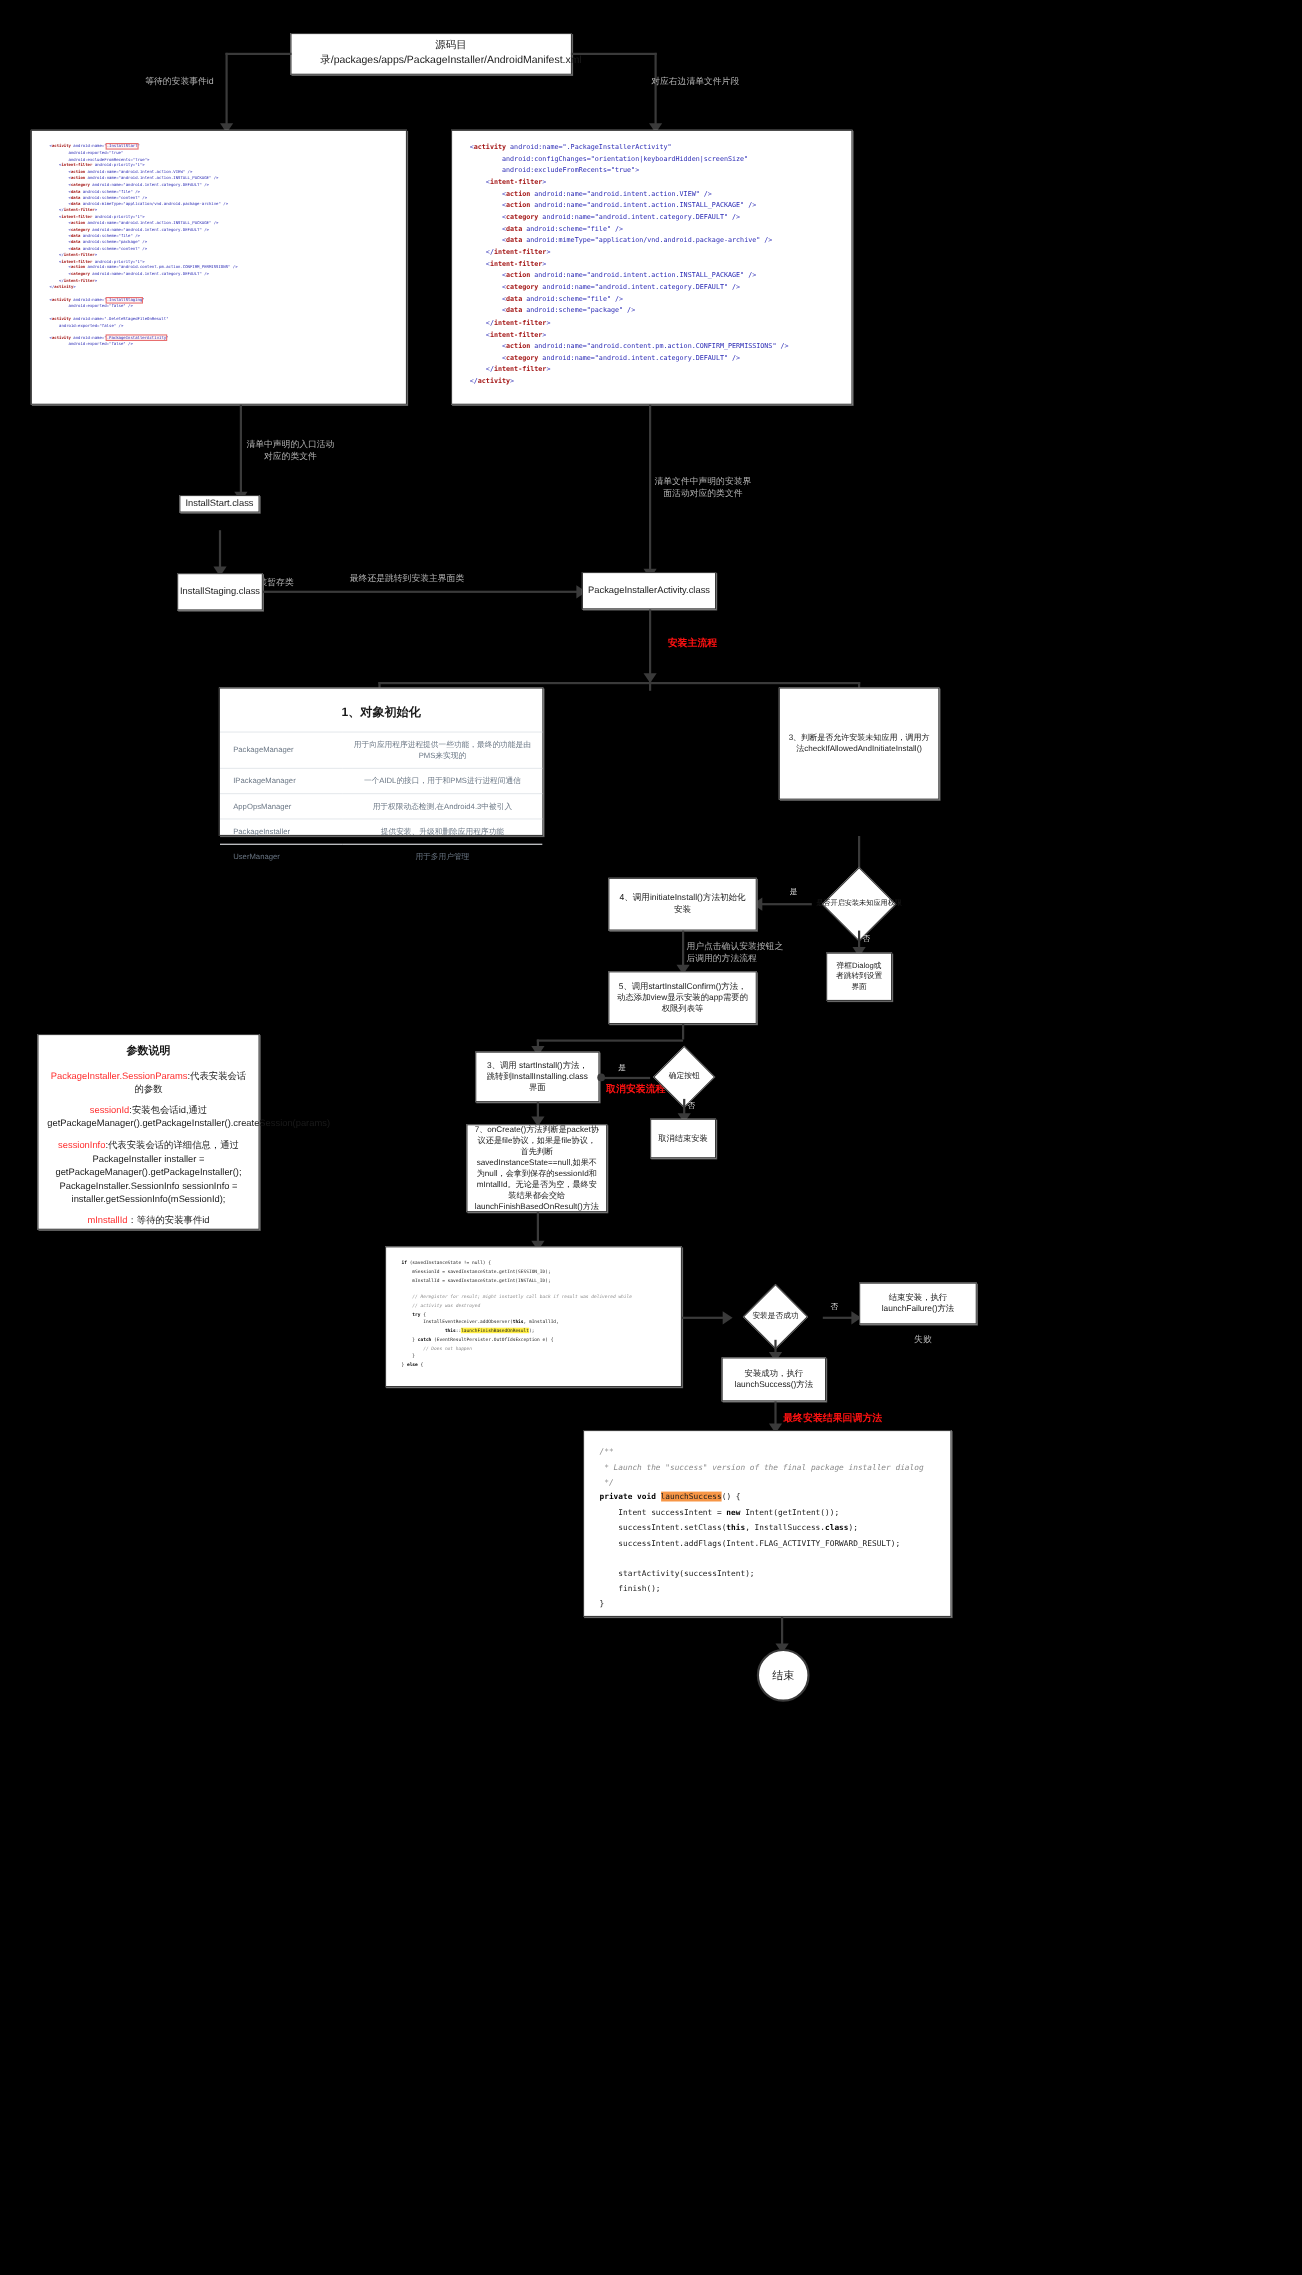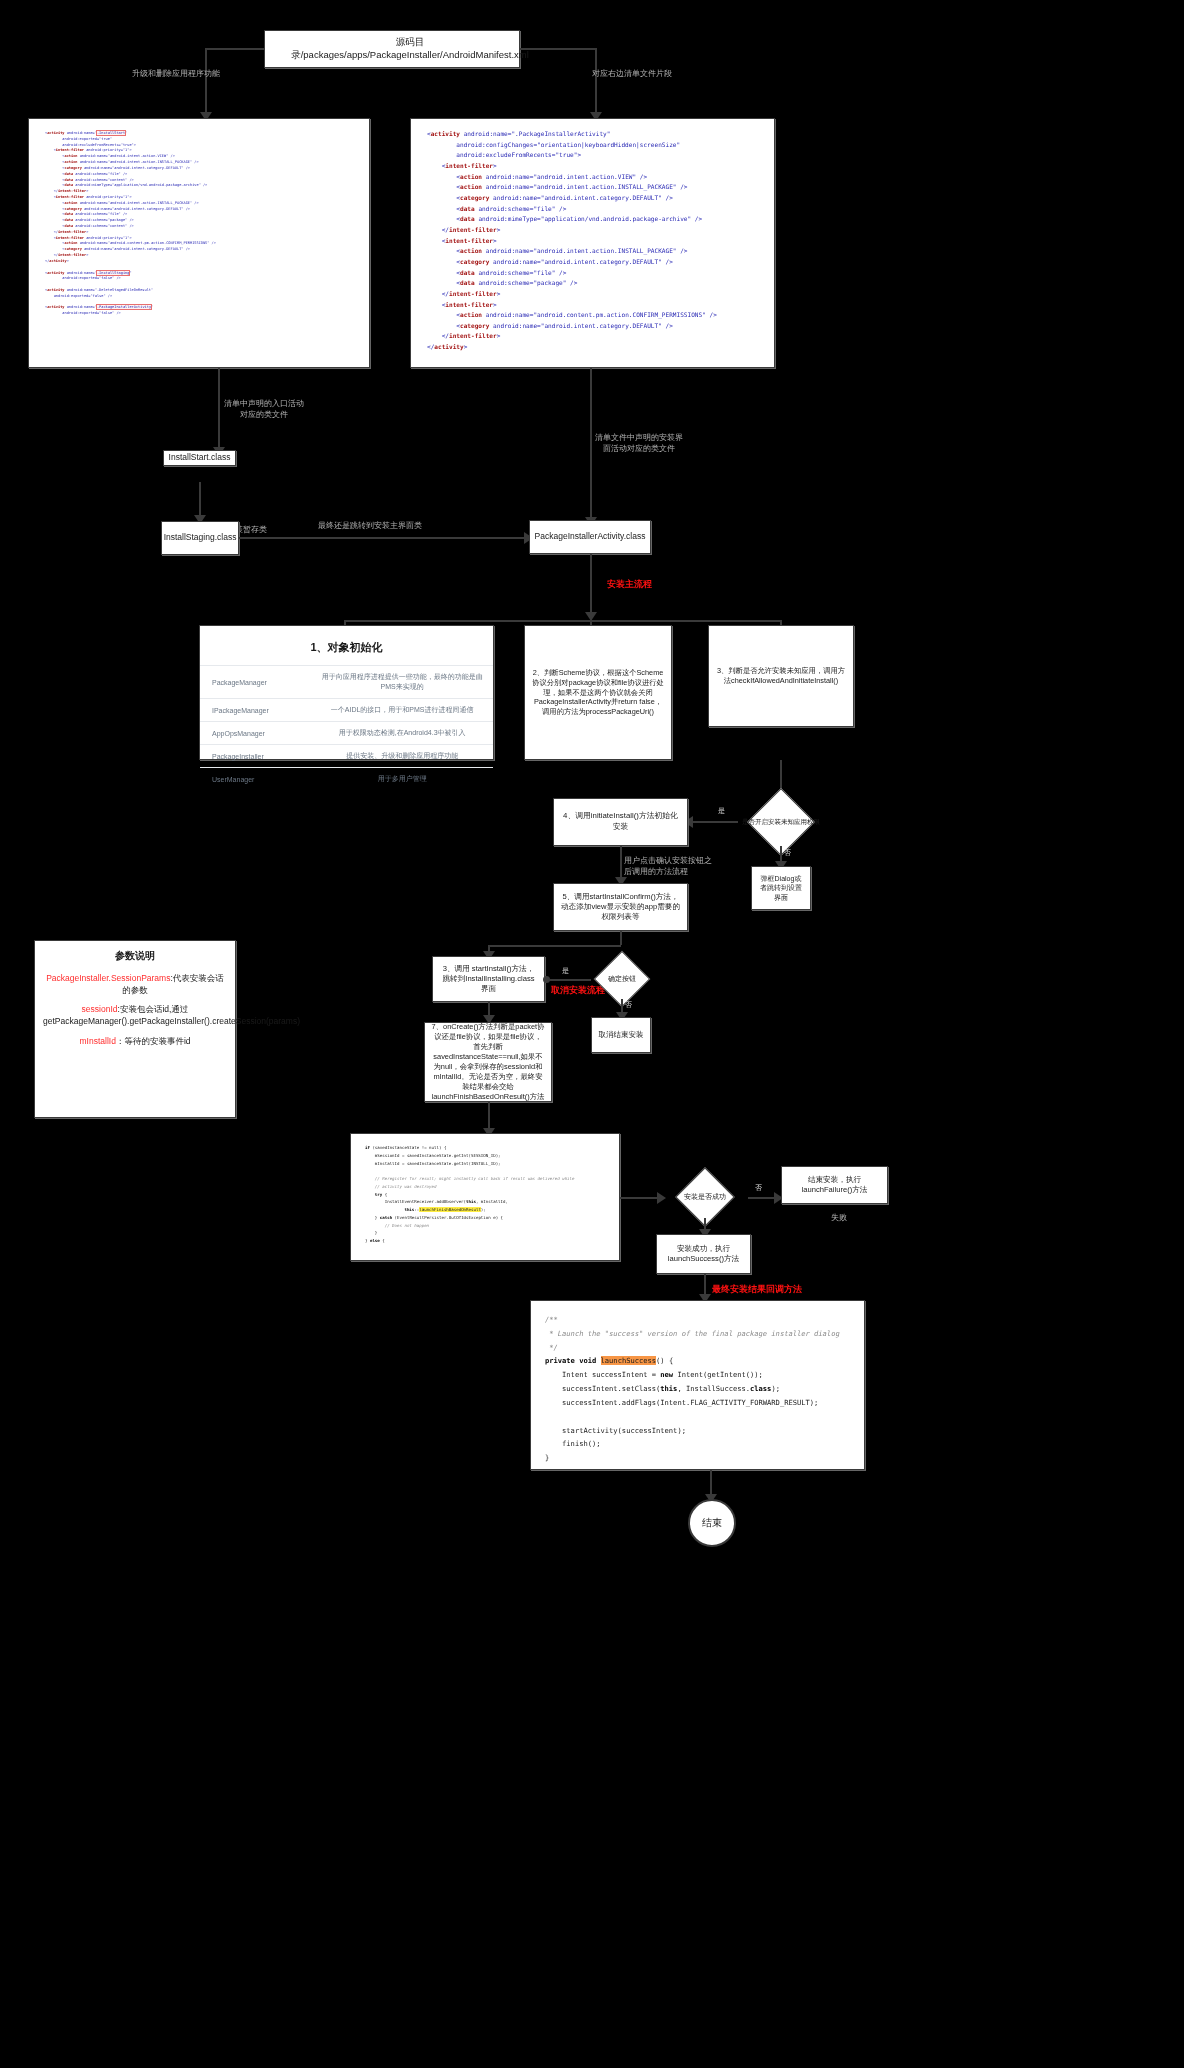--- a/index.html
+++ b/index.html
@@ -85,21 +85,21 @@
 
 <div class="canvas">
 
   <div class="node" style="left:264px;top:30px;width:256px;height:38px;font-size:9.5px;padding-left:36px;">
     <span class="inner">源码目录/packages/apps/PackageInstaller/AndroidManifest.xml</span>
   </div>
 
   <div class="ln lnh" style="left:205px;top:48px;width:60px;"></div>
   <div class="ln lnv" style="left:205px;top:48px;height:68px;"></div>
   <div class="arw arw-d" style="left:200px;top:112px;"></div>
-  <div class="elbl" style="left:132px;top:68px;">升级和删除应用程序功能</div>
+  <div class="elbl" style="left:132px;top:68px;">等待的安装事件id</div>
 
   <div class="ln lnh" style="left:519px;top:48px;width:78px;"></div>
   <div class="ln lnv" style="left:595px;top:48px;height:68px;"></div>
   <div class="arw arw-d" style="left:590px;top:112px;"></div>
   <div class="elbl" style="left:592px;top:68px;">对应右边清单文件片段</div>
 
   <div class="codebox" style="left:28px;top:118px;width:342px;height:250px;">
     <pre id="codeLeft" style="font-size:3.6px;line-height:1.62;padding:12px 0 0 16px;">&lt;<span class="xml-s">activity</span> android:name="<span class="hl-box">.InstallStart</span>"
         android:exported="true"
         android:excludeFromRecents="true"&gt;
@@ -216,23 +216,20 @@
             <td class="v">提供安装、升级和删除应用程序功能</td>
           </tr>
           <tr>
             <td class="k">UserManager</td>
             <td class="v">用于多用户管理</td>
           </tr>
         </tbody>
       </table>
   </div>
 
-  <div class="node" style="left:524px;top:625px;width:148px;height:135px;font-size:7.3px;">
-    <span class="inner">2、判断Scheme协议，根据这个Scheme协议分别对package协议和file协议进行处理，如果不是这两个协议就会关闭PackageInstallerActivity并return false，调用的方法为processPackageUri()</span>
-  </div>
 
   <div class="node" style="left:708px;top:625px;width:146px;height:102px;font-size:7.3px;">
     <span class="inner">3、判断是否允许安装未知应用，调用方法checkIfAllowedAndInitiateInstall()</span>
   </div>
 
   <div class="ln lnv" style="left:780px;top:760px;height:38px;"></div>
   <div class="arw arw-d" style="left:775px;top:794px;"></div>
 
   <div class="diamond" style="left:736px;top:798px;width:90px;height:48px;">
     <div class="dsq" style="width:48px;height:48px;left:21px;top:0;"></div>
@@ -303,20 +300,23 @@
 
   <div class="pcard" style="left:34px;top:940px;width:202px;height:178px;">
     <div class="ttl">参数说明</div>
     <div class="p">
       <span class="red">PackageInstaller.SessionParams</span><span>:代表安装会话的参数</span>
     </div>
     <div class="p">
       <span class="red">sessionId</span><span>:安装包会话id,通过 getPackageManager().getPackageInstaller().createSession(params)</span>
     </div>
     <div class="p">
+      <span class="red">sessionInfo</span><span>:代表安装会话的详细信息，通过 PackageInstaller installer = getPackageManager().getPackageInstaller(); PackageInstaller.SessionInfo sessionInfo = installer.getSessionInfo(mSessionId);</span>
+    </div>
+    <div class="p">
       <span class="red">mInstallId</span><span>：等待的安装事件id</span>
     </div>
   </div>
 
   <div class="codebox" style="left:350px;top:1133px;width:270px;height:128px;">
     <pre id="codeOnCreate" style="font-size:4.1px;line-height:1.9;padding:10px 0 0 14px;color:#1a1a1a;"><span class="j-kw">if</span> (savedInstanceState != null) {
     mSessionId = savedInstanceState.getInt(SESSION_ID);
     mInstallId = savedInstanceState.getInt(INSTALL_ID);
 
 <span class="j-cm">    // Reregister for result; might instantly call back if result was delivered while</span>

